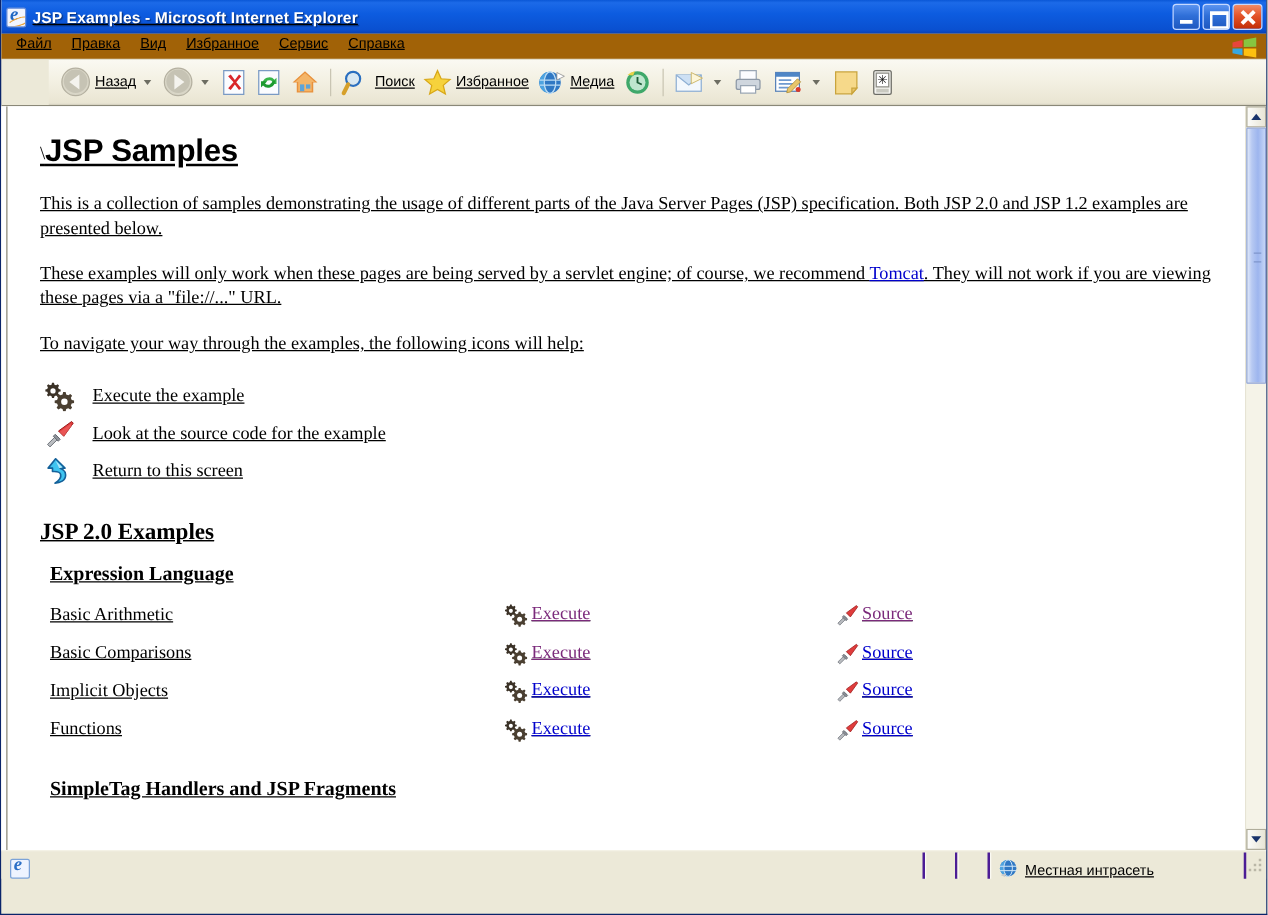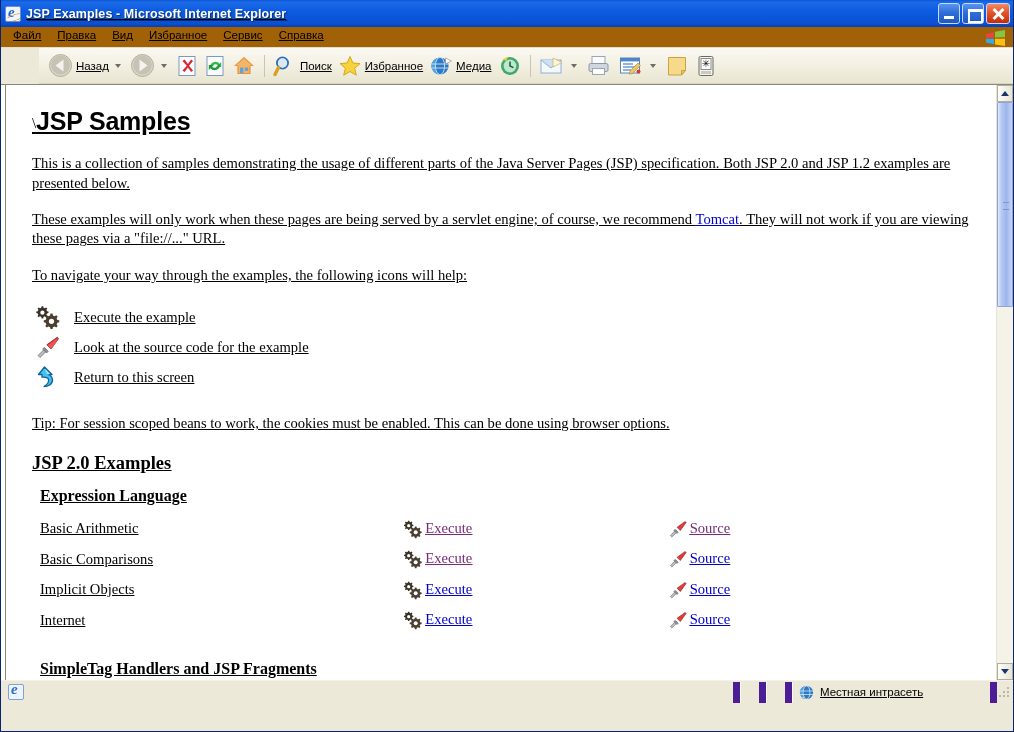--- a/index.html
+++ b/index.html
@@ -304,22 +304,22 @@
 
   
   #statusbar {
     height: 23px;
     background: #ece9d8;
     display: flex; align-items: center;
     border-top: 1px solid #f4f2e6;
     font-size: 11.5px;
   }
   .sb-pane {
-    height: 21px; display: flex; align-items: center;
-    border-right: 7px solid #4c1d95;
+    height: 21px; display: flex; align-items: flex-end;
+    border-right: 2px solid #4c1d95;
     border-left: 1px solid #fbfaf3;
     padding: 0 5px;
   }
   #sb-pane-main { flex: 1 1 auto; border-left: none; }
   #sb-pane-a { width: 26px; }
   #sb-pane-b { width: 26px; }
   #sb-pane-zone { width: 205px; gap: 5px; }
   #sb-icon-left {
     width: 16px; height: 16px; margin-left: 2px;
     position: relative;
@@ -527,21 +527,20 @@
           <span class="ic">
             <svg width="26" height="24" viewBox="0 0 26 24">
               <path d="M9.5 2 L17 9.5 L13 9.5 C13 9.5 17.5 11 17.5 15 C17.5 19.5 13 21.5 9 21.5 C13 19 14 16.5 13.5 14.5 C13 12.5 10 12 7 12.2 L7 9.5 L3.5 9.5 Z" fill="#3fc4f0" stroke="#14619a" stroke-width="1.3" stroke-linejoin="round"></path>
               <path d="M9.5 3.6 L15 9 L12.4 9.6 Z" fill="#aee7fa"></path>
             </svg>
           </span>
           <span class="tx">Return to this screen</span>
         </div>
       </div>
 
-      <p class="para">Tip: For session scoped beans to work, the cookies must be enabled. This can be done using browser options.</p>
 
       <h2 class="sec-head">JSP 2.0 Examples</h2>
       <h3 class="sub-head">Expression Language</h3>
 
       <table class="ex-table">
         <tbody>
           <tr>
             <td class="name">Basic Arithmetic</td>
             <td class="cell">
               <span class="cell-inner">
@@ -631,21 +630,21 @@
                     <path d="M3 20.5 L10.2 13.4 L12.2 15.4 L5 22.5 Z" fill="#b9bcc0" stroke="#70757c" stroke-width=".8"></path>
                     <path d="M9.2 12.4 L13.2 16.4 L11.6 18 L7.6 14 Z" fill="#8b9097" stroke="#5f646b" stroke-width=".7"></path>
                     <path d="M11.8 9.8 L22.3 2.2 L23.6 3.5 L16 14 Z" fill="#e03c3c" stroke="#9c1a1a" stroke-width=".8"></path>
                   </svg>
                 </span>
                 <a class="link" href="#">Source</a>
               </span>
             </td>
           </tr>
           <tr>
-            <td class="name">Internet</td>
+            <td class="name">Functions</td>
             <td class="cell">
               <span class="cell-inner">
                 <span>
                   <svg width="20" height="20" viewBox="0 0 26 24">
                     <g fill="#3b3227">
                         <path d="M6.6 1.2 l1.6 0 l.35 1.5 l1.3 .55 l1.3 -.85 l1.15 1.15 l-.85 1.3 l.55 1.3 l1.5 .35 l0 1.6 l-1.5 .35 l-.55 1.3 l.85 1.3 l-1.15 1.15 l-1.3 -.85 l-1.3 .55 l-.35 1.5 l-1.6 0 l-.35 -1.5 l-1.3 -.55 l-1.3 .85 l-1.15 -1.15 l.85 -1.3 l-.55 -1.3 l-1.5 -.35 l0 -1.6 l1.5 -.35 l.55 -1.3 l-.85 -1.3 l1.15 -1.15 l1.3 .85 l1.3 -.55 z"></path>
                       </g>
                     <circle cx="7.4" cy="7.7" r="2.1" fill="#ffffff"></circle>
                     <g fill="#4a3f31">
                         <path d="M15.5 8.6 l2 0 l.45 1.9 l1.65 .7 l1.65 -1.05 l1.45 1.45 l-1.05 1.65 l.7 1.65 l1.9 .45 l0 2 l-1.9 .45 l-.7 1.65 l1.05 1.65 l-1.45 1.45 l-1.65 -1.05 l-1.65 .7 l-.45 1.9 l-2 0 l-.45 -1.9 l-1.65 -.7 l-1.65 1.05 l-1.45 -1.45 l1.05 -1.65 l-.7 -1.65 l-1.9 -.45 l0 -2 l1.9 -.45 l.7 -1.65 l-1.05 -1.65 l1.45 -1.45 l1.65 1.05 l1.65 -.7 z"></path>

